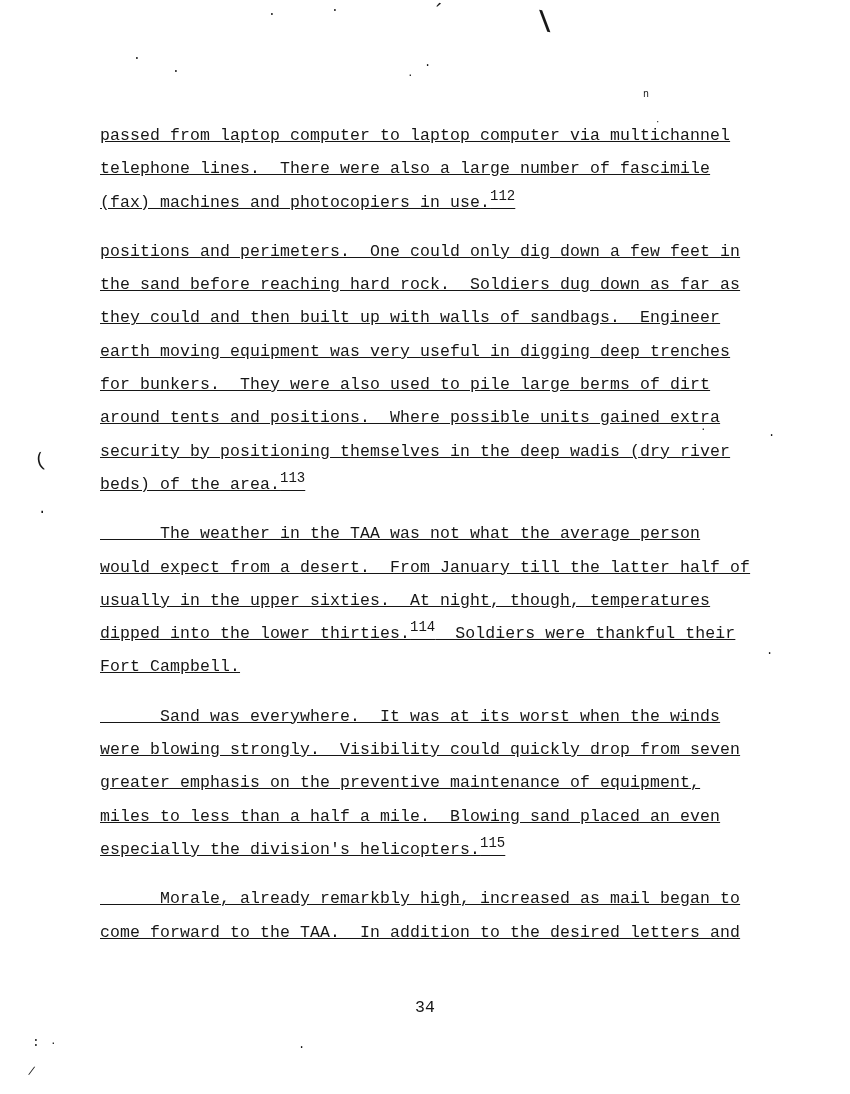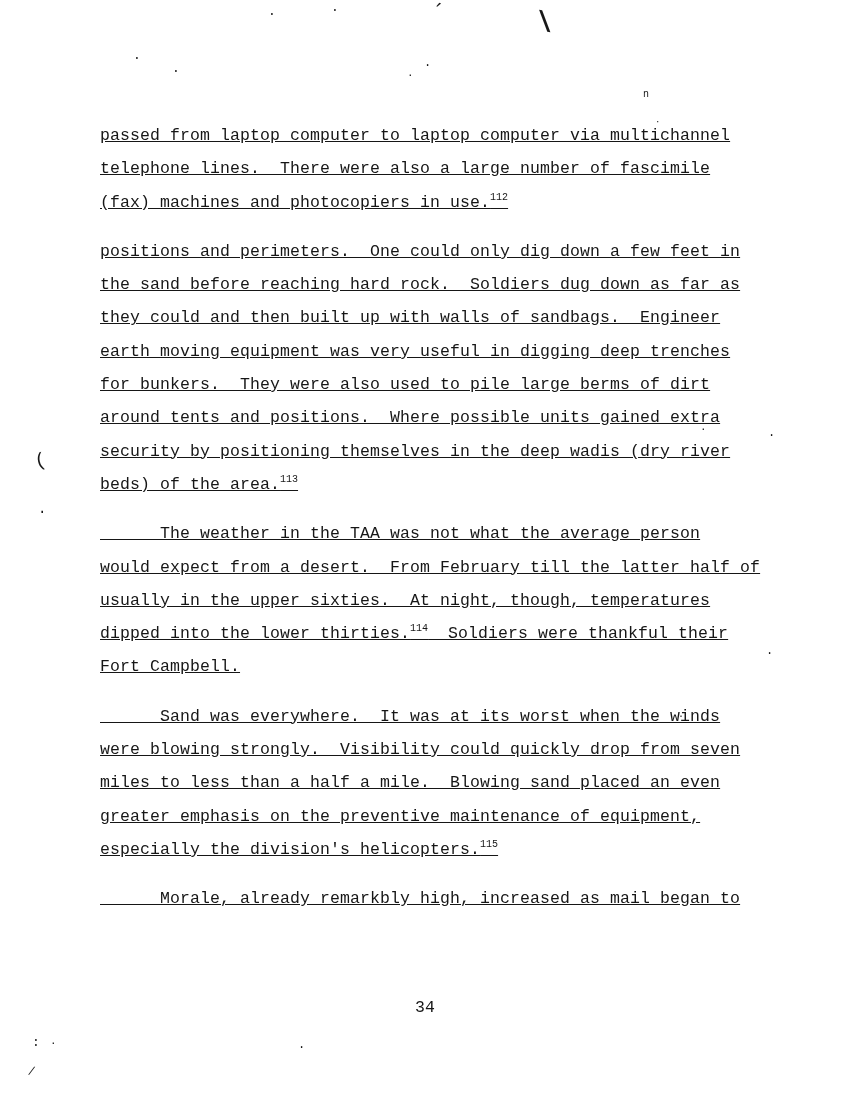--- a/index.html
+++ b/index.html
@@ -26,21 +26,21 @@
     margin: 16px;
     text-decoration: underline;
   }
   .line {
     white-space: pre;
     font-size: 16.5px;
     line-height: 33.3px;
     letter-spacing: 0.1px;
   }
   sup {
-    font-size: 10px;
+    font-size: 14px;
     line-height: 0;
     vertical-align: 7px;
     letter-spacing: 0;
   }
   .page-number {
     position: absolute;
     top: 998px;
     left: 0;
     width: 850px;
     text-align: center;
@@ -91,30 +91,31 @@
         <div class="line">the sand before reaching hard rock.  Soldiers dug down as far as</div>
         <div class="line">they could and then built up with walls of sandbags.  Engineer</div>
         <div class="line">earth moving equipment was very useful in digging deep trenches</div>
         <div class="line">for bunkers.  They were also used to pile large berms of dirt</div>
         <div class="line">around tents and positions.  Where possible units gained extra</div>
         <div class="line">security by positioning themselves in the deep wadis (dry river</div>
         <div class="line">beds) of the area.<sup>113</sup></div>
       </div>
       <div class="paragraph">
         <div class="line">      The weather in the TAA was not what the average person</div>
-        <div class="line">would expect from a desert.  From February till the latter half of</div>
+        <div class="line">would expect from a desert.  From January till the latter half of</div>
         <div class="line">usually in the upper sixties.  At night, though, temperatures</div>
         <div class="line">dipped into the lower thirties.<sup>114</sup>  Soldiers were thankful their</div>
         <div class="line">Fort Campbell.</div>
       </div>
       <div class="paragraph">
         <div class="line">      Sand was everywhere.  It was at its worst when the winds</div>
         <div class="line">were blowing strongly.  Visibility could quickly drop from seven</div>
+        <div class="line">greater emphasis on the preventive maintenance of equipment,</div>
         <div class="line">miles to less than a half a mile.  Blowing sand placed an even</div>
-        <div class="line">greater emphasis on the preventive maintenance of equipment,</div>
         <div class="line">especially the division's helicopters.<sup>115</sup></div>
       </div>
       <div class="paragraph">
         <div class="line">      Morale, already remarkbly high, increased as mail began to</div>
+        <div class="line">come forward to the TAA.  In addition to the desired letters and</div>
       </div>
     </main>
   <div class="page-number">34</div>
 </div>
 
 </body></html>

